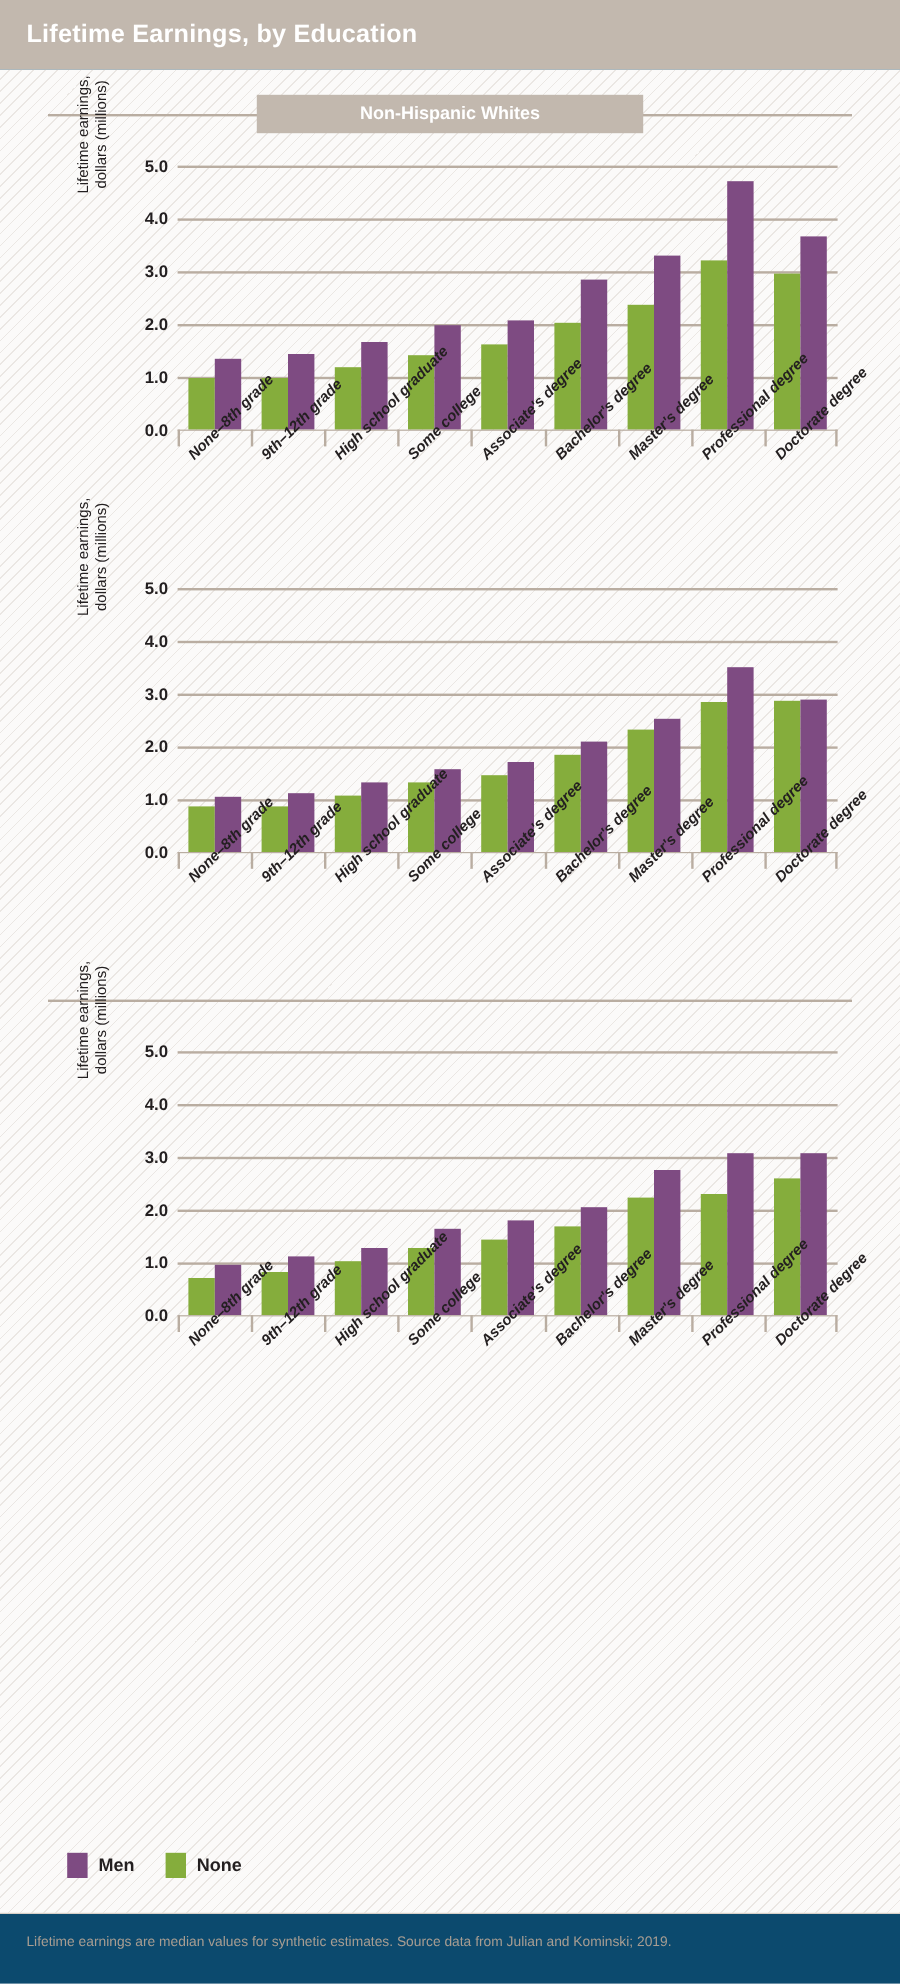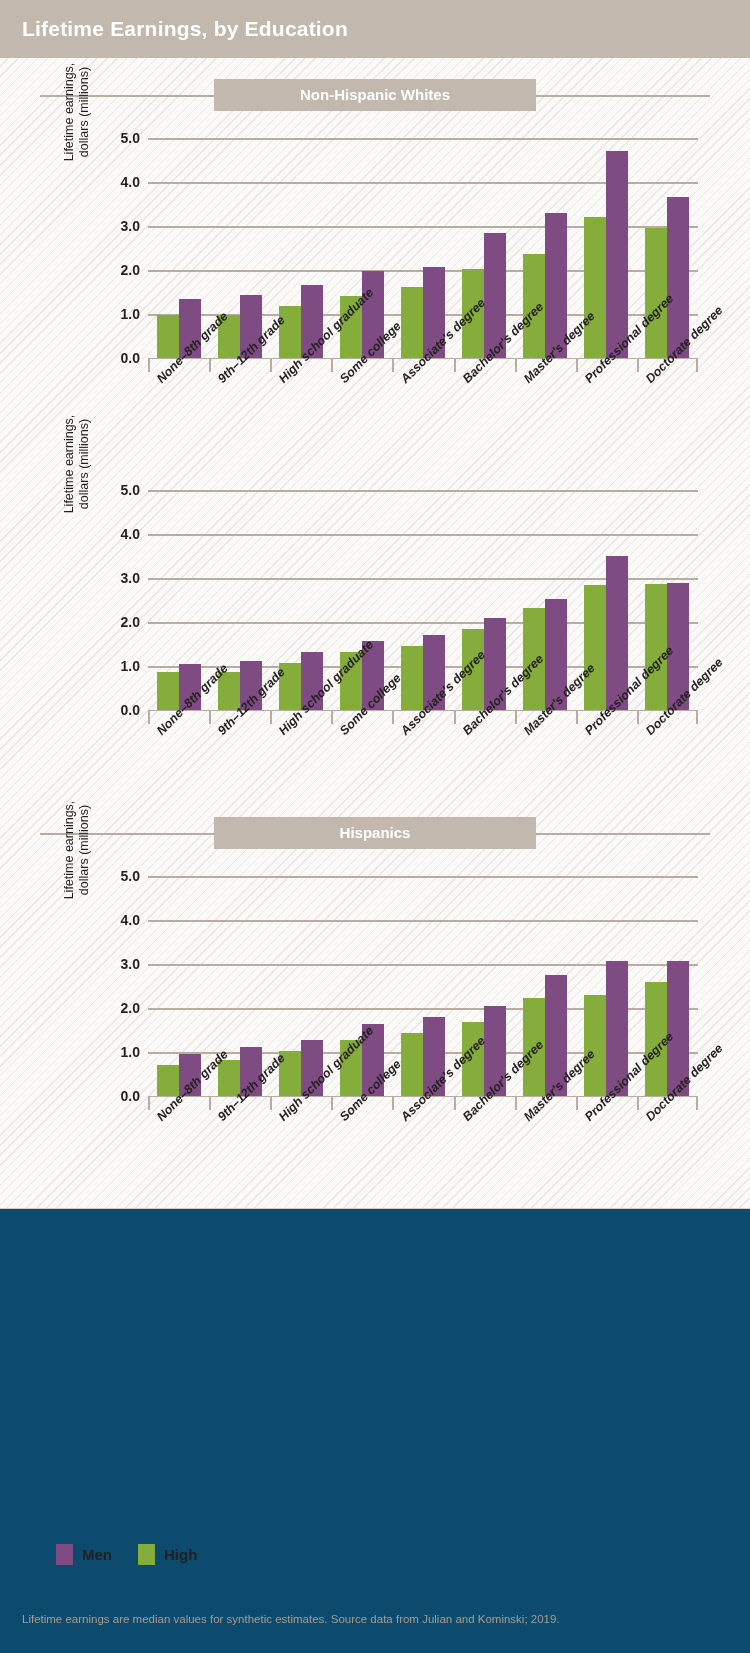--- a/index.html
+++ b/index.html
@@ -38,21 +38,21 @@
     font-weight: bold;
     letter-spacing: 0.2px;
     margin-left: 22px;
   }
 
   
   .canvas {
     position: absolute;
     left: 0; top: 58px;
     width: 750px;
-    height: 1151px;
+    height: 1537px;
     background-color: #fbfaf9;
     background-image:
       repeating-linear-gradient(
         -45deg,
         rgba(196,186,176,0.30) 0px,
         rgba(196,186,176,0.30) 1px,
         rgba(0,0,0,0) 1px,
         rgba(0,0,0,0) 7px
       );
     border-bottom: 1px solid #d8d0c8;
@@ -482,21 +482,20 @@
               </div>
               <div class="cat">
                 <span>Doctorate degree</span>
               </div>
             </div>
           </div>
         </div>
         <div class="panel" style="margin-top: 52px;">
           <div class="panel-head">
             <div class="rule"></div>
-            <div class="panel-title">Hispanics</div>
           </div>
           <div class="plot-wrap">
             <div class="ylabel">
               <div>Lifetime earnings,</div>
               <div>dollars (millions)</div>
             </div>
             <div class="ticks">
               <div class="tick-label" style="top: 246px;">0.0</div>
               <div class="tick-label" style="top: 202.071px;">1.0</div>
               <div class="tick-label" style="top: 158.143px;">2.0</div>
@@ -594,20 +593,20 @@
         </div>
       </div>
 
     <div class="legend">
       <div class="legend-item">
         <span class="swatch men"></span>
         <span class="legend-label">Men</span>
       </div>
       <div class="legend-item">
         <span class="swatch women"></span>
-        <span class="legend-label">High</span>
+        <span class="legend-label">None</span>
       </div>
     </div>
   </div>
 
   <div class="footnote">Lifetime earnings are median values for synthetic estimates. Source data from Julian and Kominski; 2019.</div>
 
 </div>
 
 </body></html>

